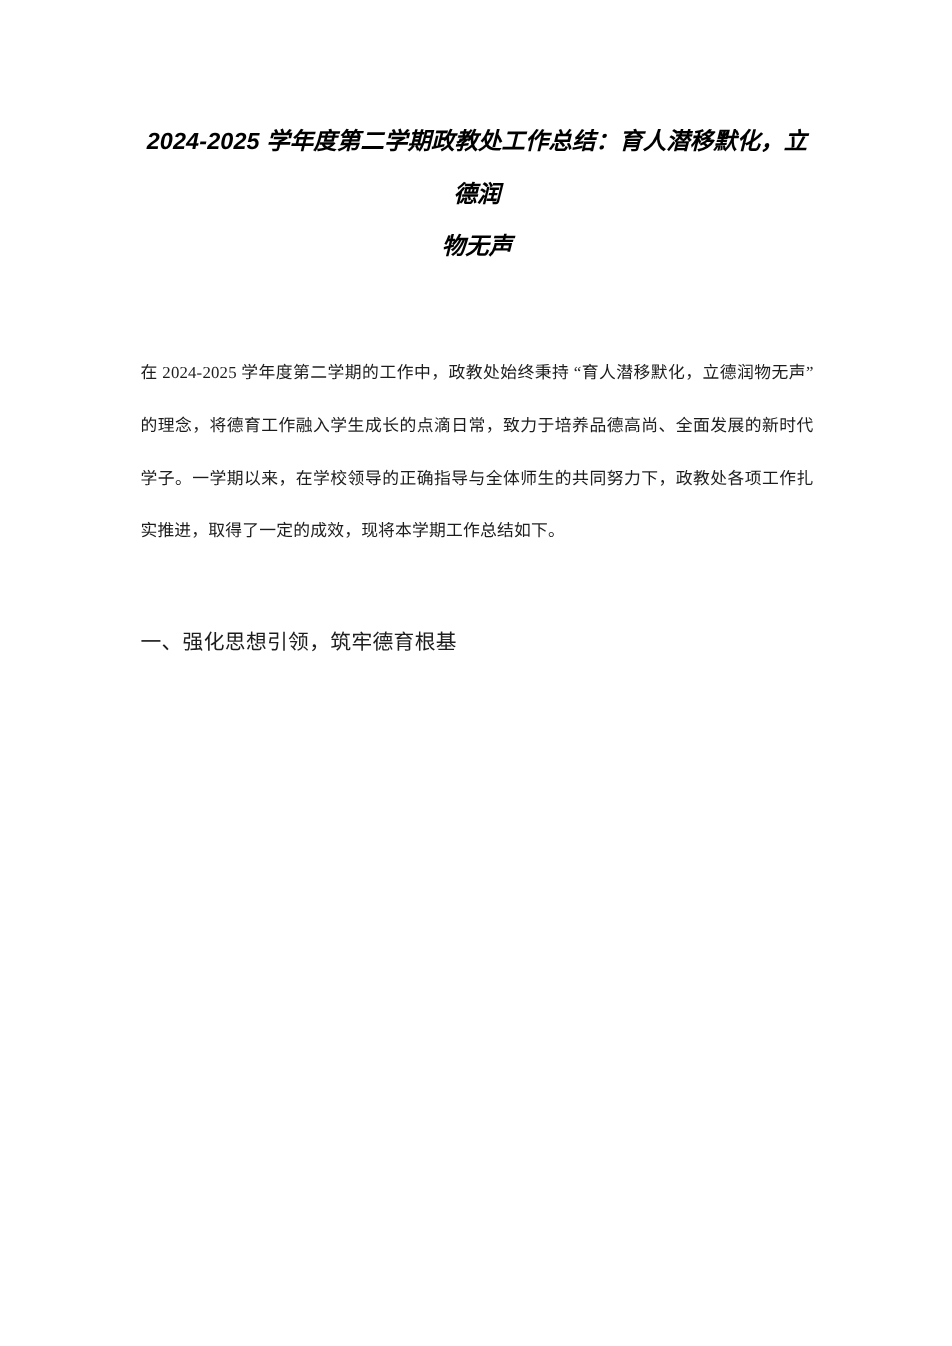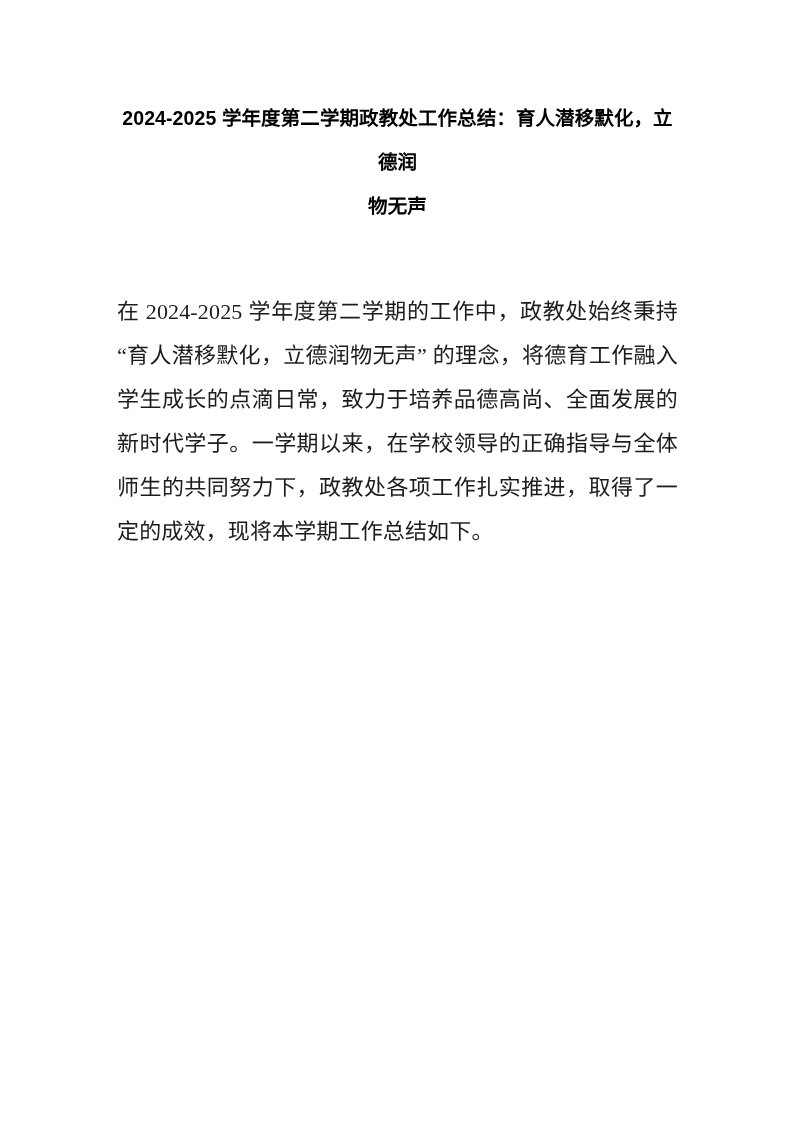--- a/index.html
+++ b/index.html
@@ -31,28 +31,29 @@
     margin: 0;
     padding: 0;
     font-family: "Liberation Sans", "DejaVu Sans", sans-serif;
     font-weight: bold;
     font-size: 19.5px;
     line-height: 44px;
     color: #000000;
     text-align: center;
     letter-spacing: 0.1px;
     padding-top: 96px;
+    font-style: italic;
   }
 
   
   .para {
     margin: 0;
     padding: 0;
     font-family: "Liberation Serif", "DejaVu Serif", serif;
-    font-size: 22px;
+    font-size: 14px;
     line-height: 44px;
     color: #1c1c1c;
     text-align: justify;
     text-justify: inter-ideograph;
     text-align-last: left;
     letter-spacing: 0.15px;
   }
 
   
   .section-heading {
@@ -86,19 +87,20 @@
       <br>
       <span>物无声</span>
     </h1>
 
     <div class="spacer gap-after-title"></div>
 
     <p class="para">在 2024-2025 学年度第二学期的工作中，政教处始终秉持 “育人潜移默化，立德润物无声” 的理念，将德育工作融入学生成长的点滴日常，致力于培养品德高尚、全面发展的新时代学子。一学期以来，在学校领导的正确指导与全体师生的共同努力下，政教处各项工作扎实推进，取得了一定的成效，现将本学期工作总结如下。</p>
 
     <div class="spacer gap-after-p1"></div>
 
+    <h2 class="section-heading">一、强化思想引领，筑牢德育根基</h2>
 
     <div class="spacer gap-after-heading"></div>
 
 
   </div>
 
 </div>
 
 </body></html>

